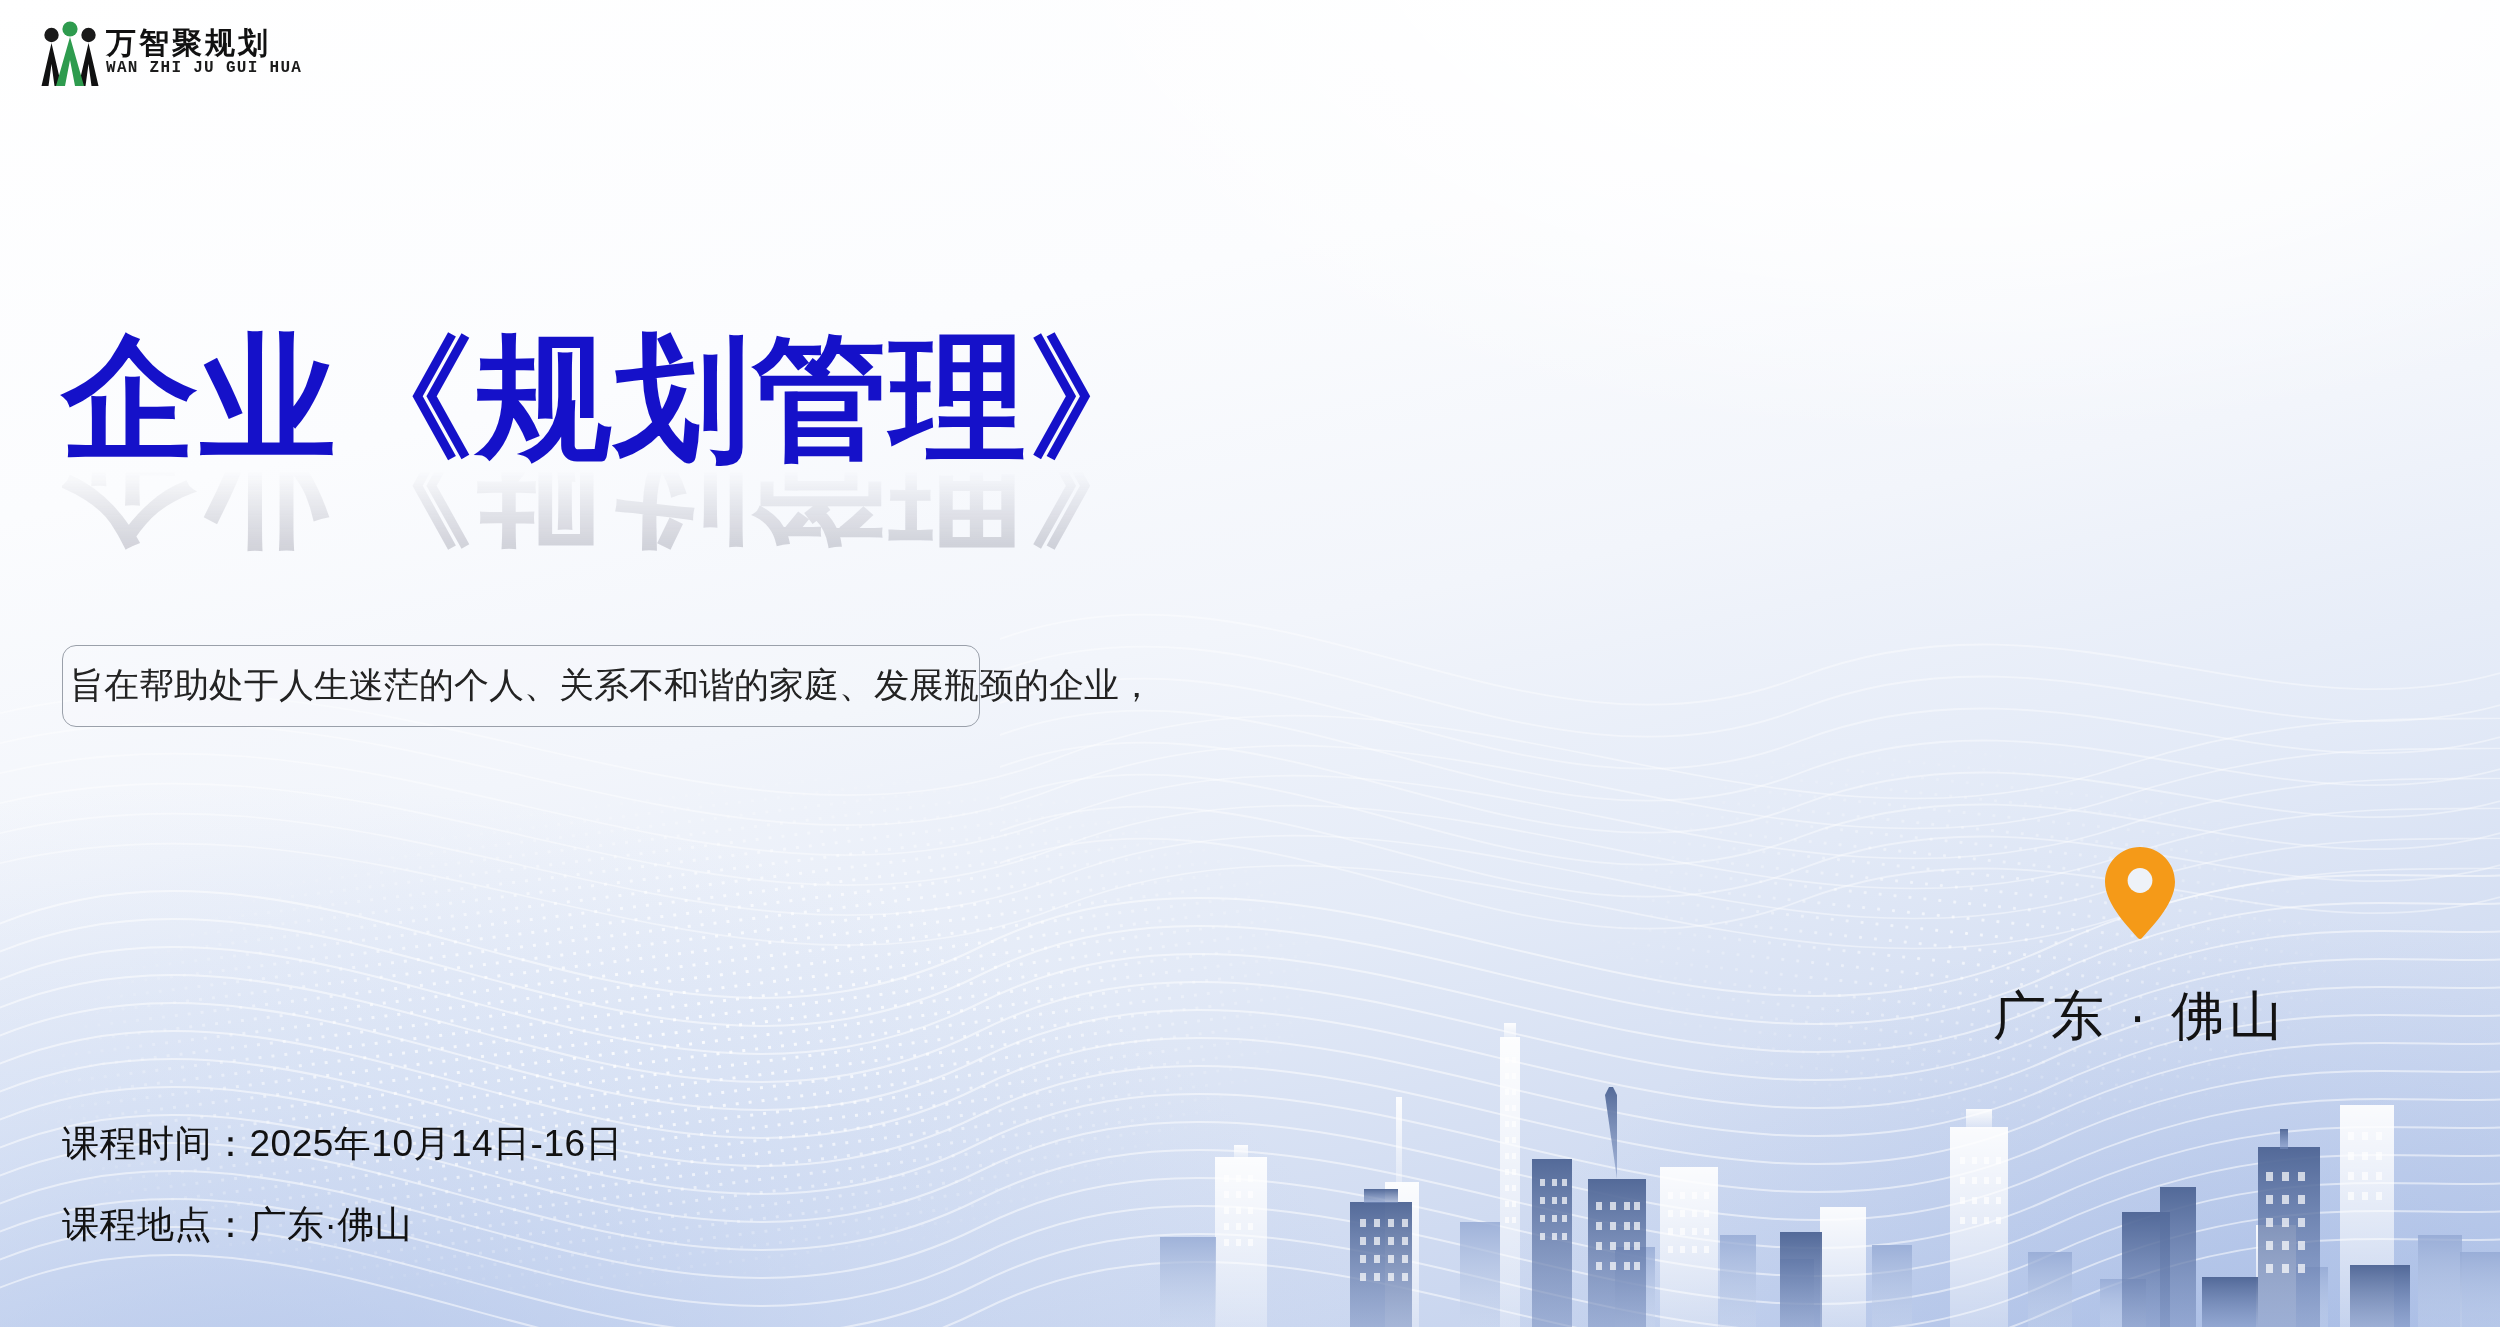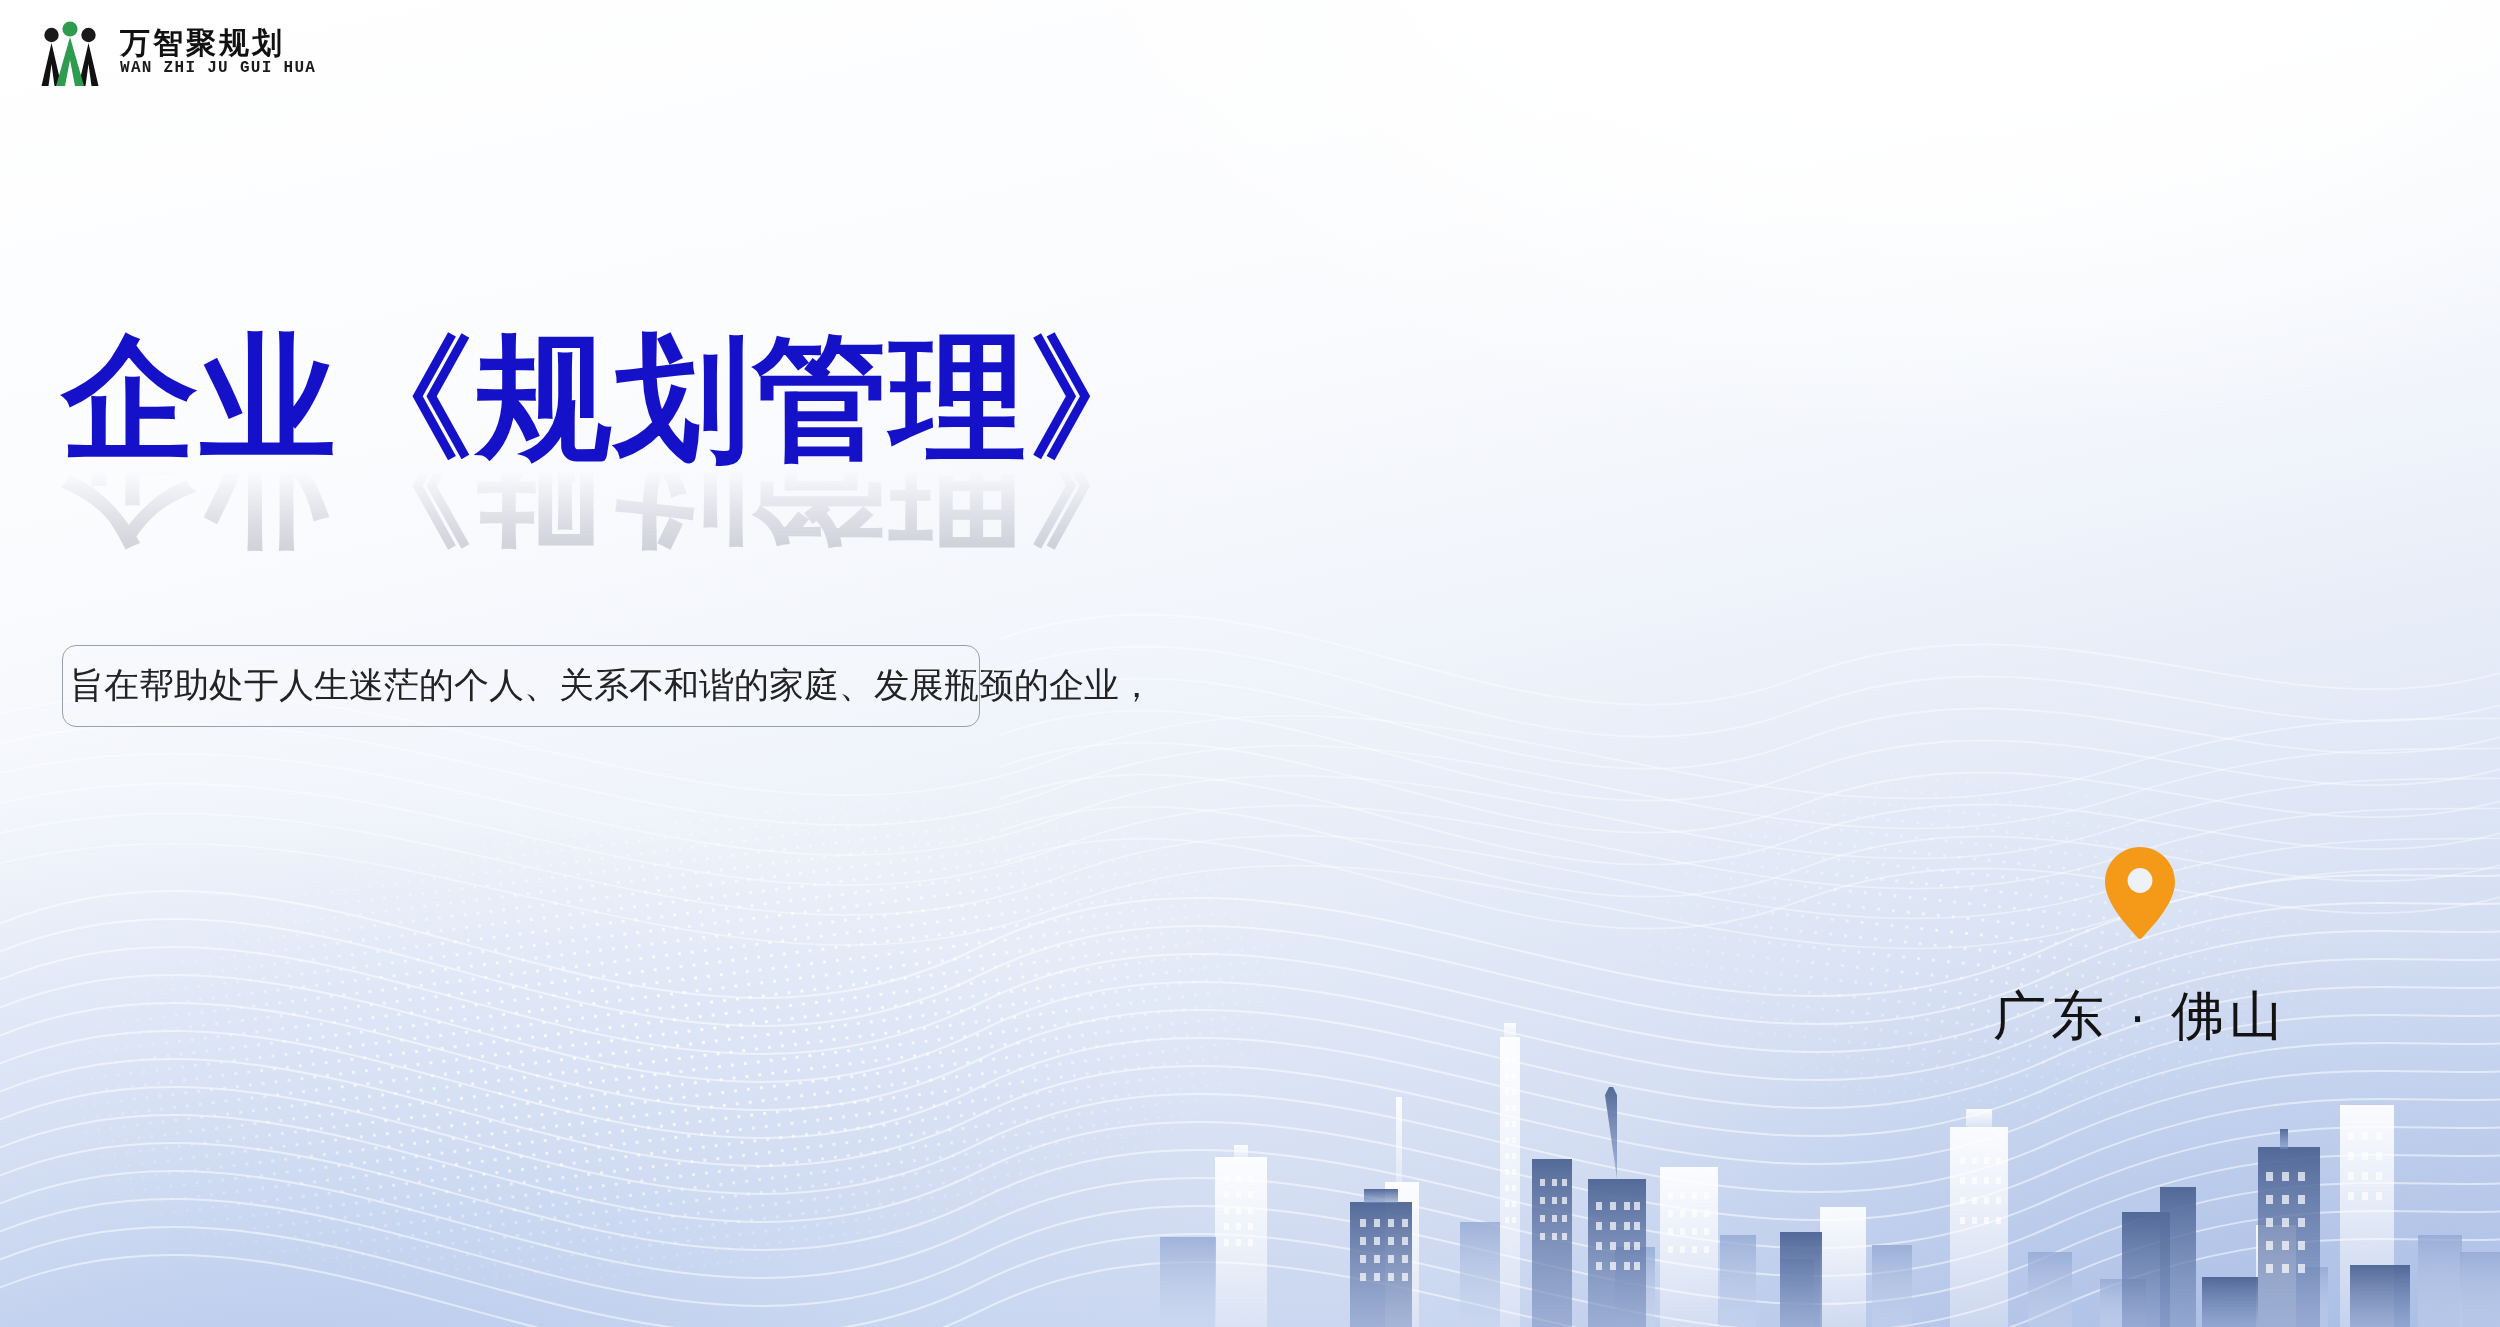--- a/index.html
+++ b/index.html
@@ -47,21 +47,21 @@
     background-image:radial-gradient(circle, rgba(255,255,255,.7) 1.3px, rgba(255,255,255,0) 1.8px);
     background-size:15px 15px;
     -webkit-mask-image:radial-gradient(ellipse 520px 270px at 40% 45%, #000 0%, rgba(0,0,0,0) 76%);
     mask-image:radial-gradient(ellipse 520px 270px at 40% 45%, #000 0%, rgba(0,0,0,0) 76%);
     transform:rotate(6deg);
   }
 
   .skyline{position:absolute;right:0;bottom:0;width:1340px;height:330px;}
 
   
-  .logo{position:absolute;left:34px;top:18px;display:flex;align-items:center;gap:14px;}
+  .logo{position:absolute;left:34px;top:18px;display:flex;align-items:center;}
   .logo-mark{width:72px;height:68px;display:block;}
   .logo-text{display:flex;flex-direction:column;gap:2px;}
   .logo-cn{
     font-family:"Liberation Serif","DejaVu Serif",serif;
     font-size:30px;font-weight:700;color:#111;letter-spacing:3px;line-height:1;
   }
   .logo-en{
     font-size:16px;font-weight:700;color:#1b1b1b;letter-spacing:1.3px;line-height:1;font-family:Liberation Mono, monospace;
   }
 
@@ -411,14 +411,22 @@
 
 
   <div class="loc">
     <svg class="loc-pin" width="76" height="96" viewBox="0 0 76 96">
       <path d="M38 2 C18.6 2 3 17.6 3 37 C3 60 30 86 36.2 93.2 C37.2 94.3 38.8 94.3 39.8 93.2 C46 86 73 60 73 37 C73 17.6 57.4 2 38 2 Z" fill="#F59A18"></path>
       <circle cx="38" cy="35.5" r="12.4" fill="#EEF2F8"></circle>
     </svg>
     <div class="loc-text">广东 · 佛山</div>
   </div>
 
+  <div class="info">
+    <div class="info-row">
+      <span>课程时间：</span><span>2025年10月14日-16日</span>
+    </div>
+    <div class="info-row">
+      <span>课程地点：</span><span>广东·佛山</span>
+    </div>
+  </div>
 
 </div>
 
 </body></html>

